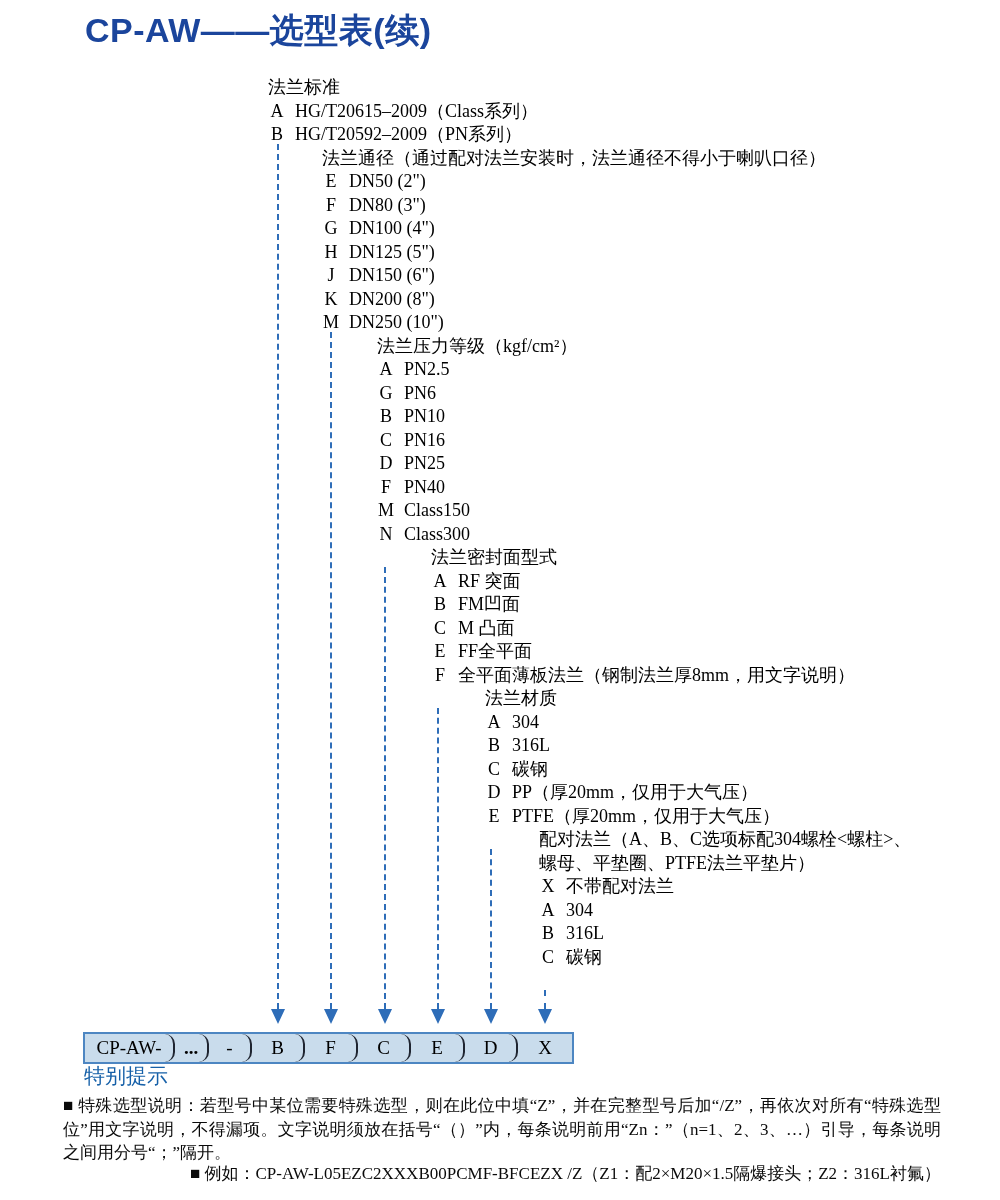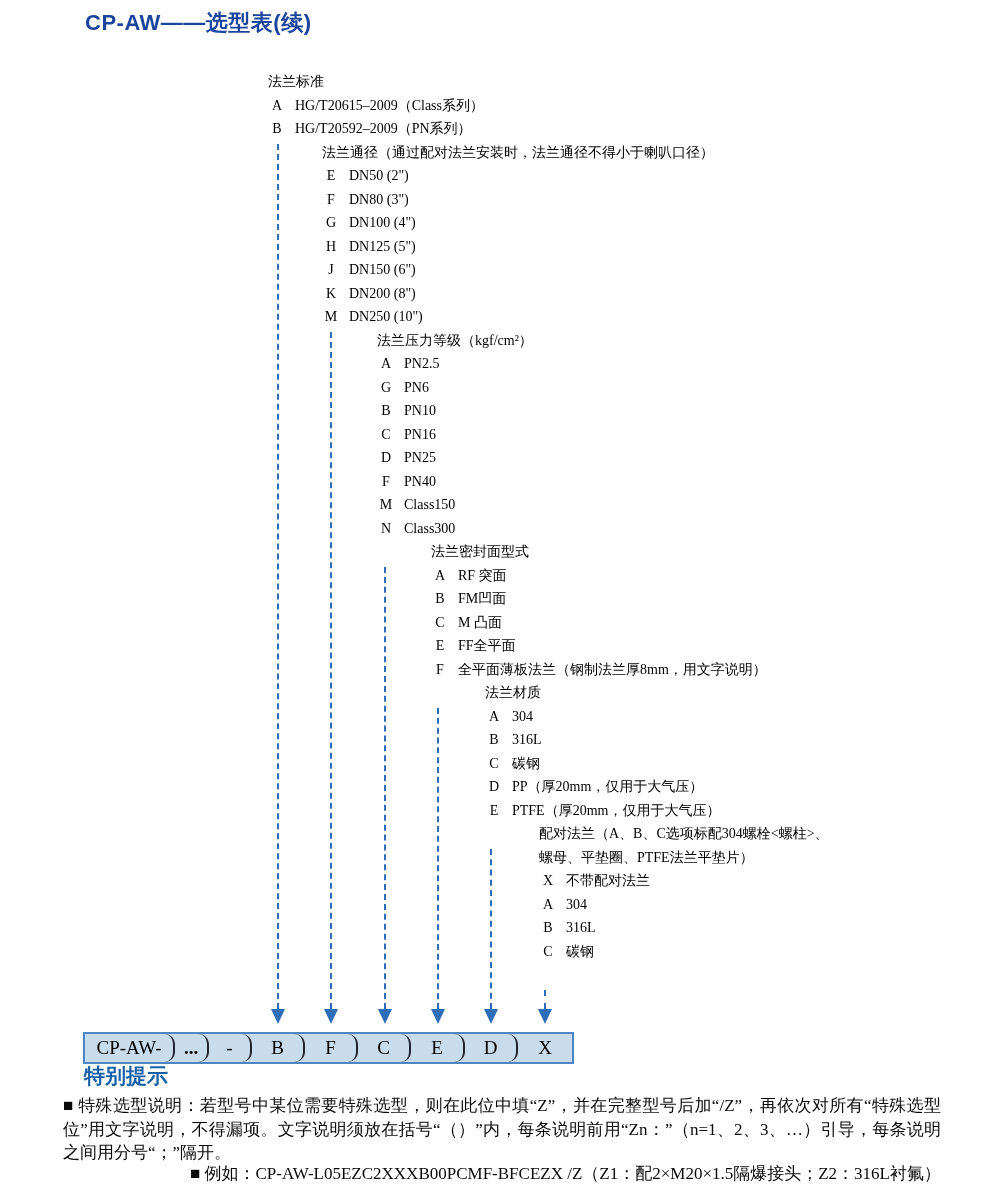--- a/index.html
+++ b/index.html
@@ -3,41 +3,41 @@
 <meta charset="utf-8">
 <style>
   html,body{margin:0;padding:0;background:#ffffff;}
   .page{
     position:relative;width:1000px;height:1200px;background:#ffffff;overflow:hidden;
     font-family:"Liberation Serif","DejaVu Serif",serif;color:#000;
   }
   .page-title{
     position:absolute;left:85px;top:8px;margin:0;
     font-family:"Liberation Sans","DejaVu Sans",sans-serif;
-    font-size:22px;font-weight:bold;letter-spacing:0.5px;
+    font-size:34px;font-weight:bold;letter-spacing:0.5px;
   }
   
-  .tree{position:absolute;left:0;top:70px;font-size:14px;line-height:23.5px;}
+  .tree{position:absolute;left:0;top:76px;font-size:18px;line-height:23.5px;}
   .tree .row{white-space:nowrap;}
   .tree .code{display:inline-block;min-width:18px;text-align:center;margin-right:9px;}
   
   .vline{position:absolute;width:0;border-left:2px dashed;}
   .varrow{position:absolute;width:0;height:0;
     border-left:7px solid transparent;border-right:7px solid transparent;}
   
   .code-table{position:absolute;display:flex;height:28px;box-sizing:content-box;}
   .code-table .cell{
     display:flex;align-items:center;justify-content:center;
     font-size:19px;line-height:28px;border-right:2px solid #1e2430;box-sizing:border-box;border-radius:10px;
   }
   .code-table .cell:last-child{border-right:none;}
   .note-heading{
     position:absolute;left:84px;top:1062px;margin:0;
     font-family:"Liberation Sans","DejaVu Sans",sans-serif;
-    font-size:21px;font-weight:bold;
+    font-size:21px;font-weight:normal;
   }
   .note-para{
     position:absolute;left:63px;width:878px;margin:0;
     font-size:17px;line-height:23.5px;text-align:justify;color:#0a0a0a;
   }
   .note-para.example{text-align:right;white-space:nowrap;}
 </style>
 </head>
 <body>
 

